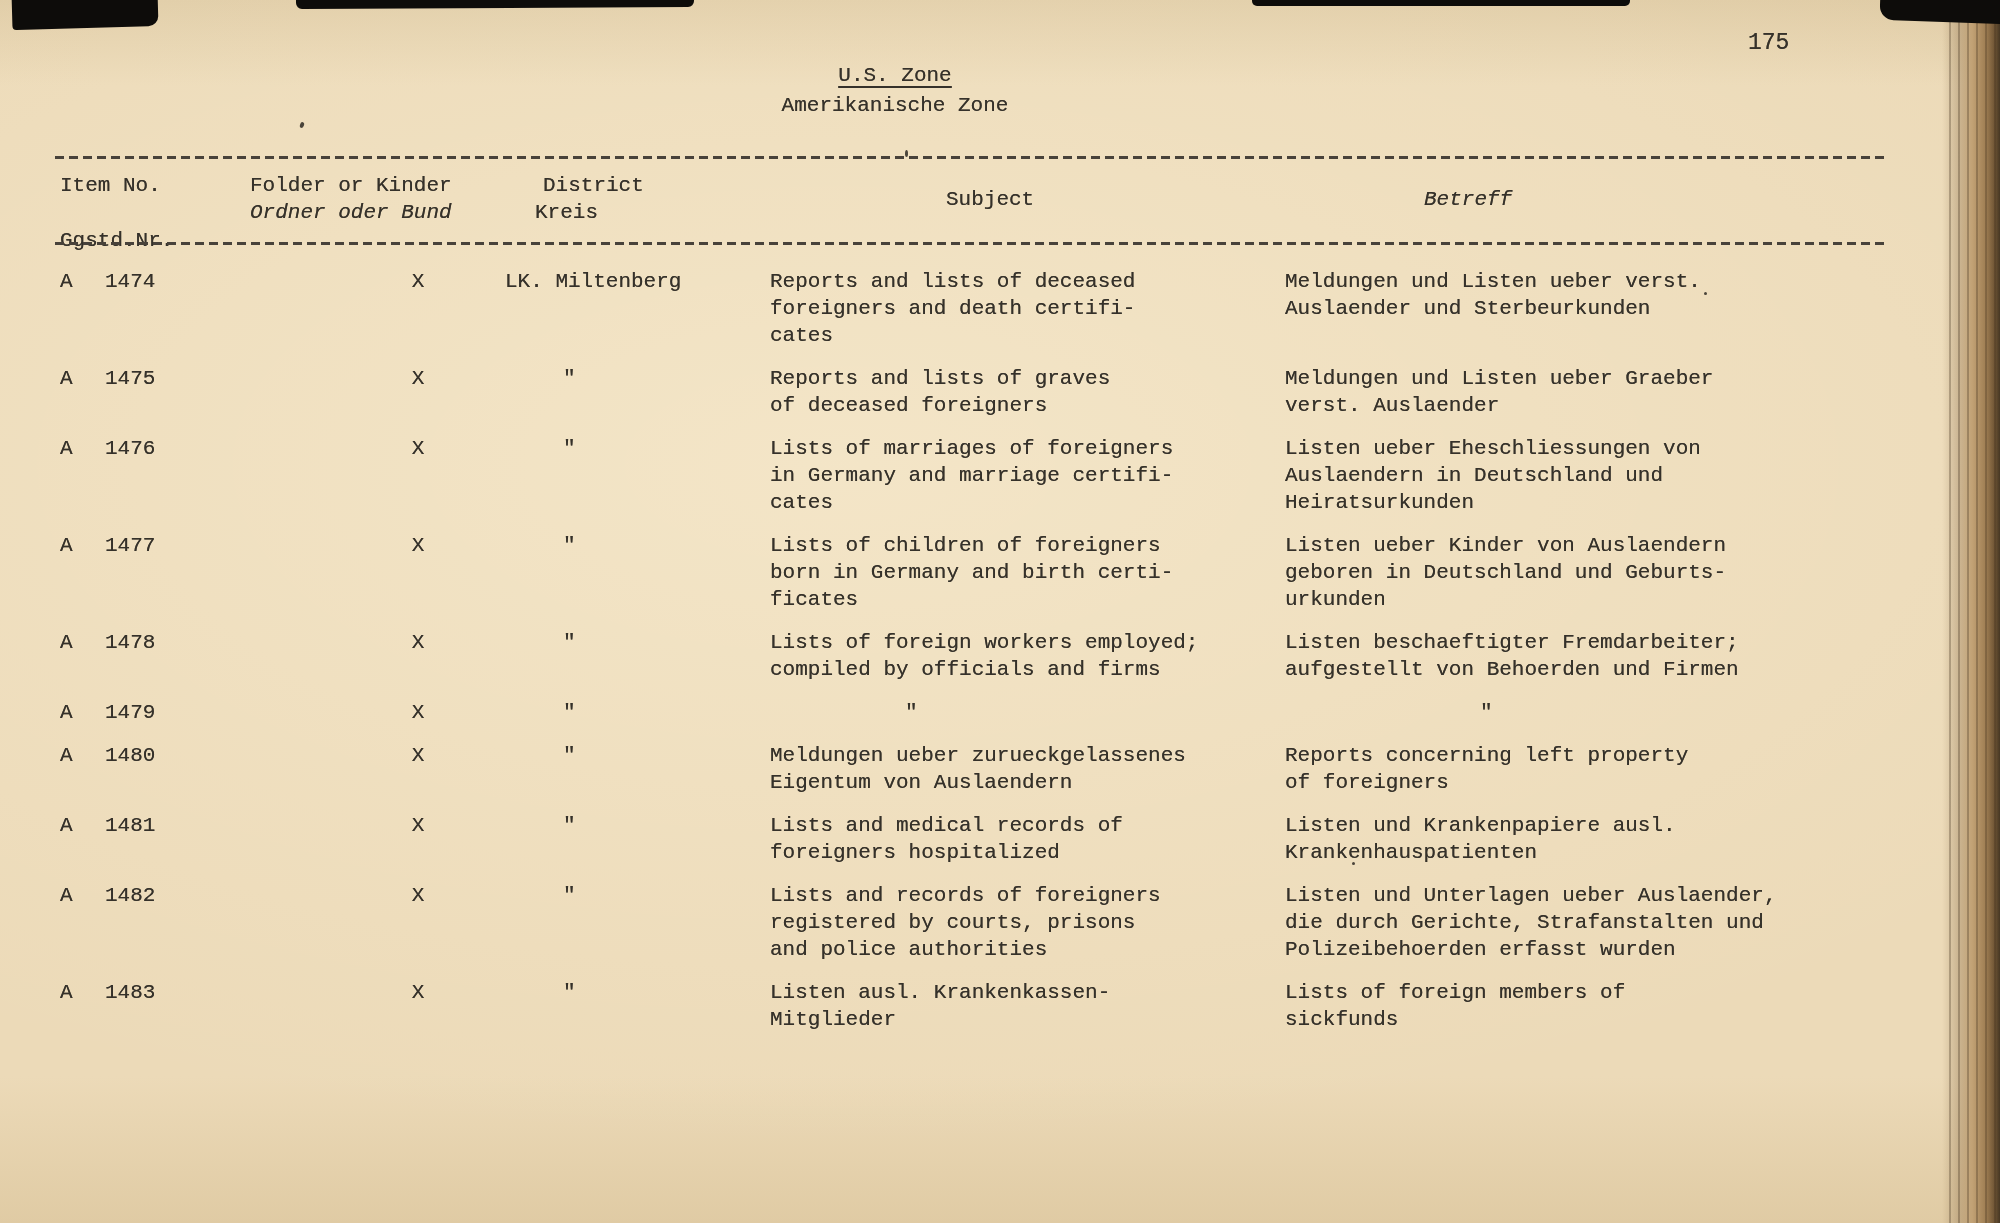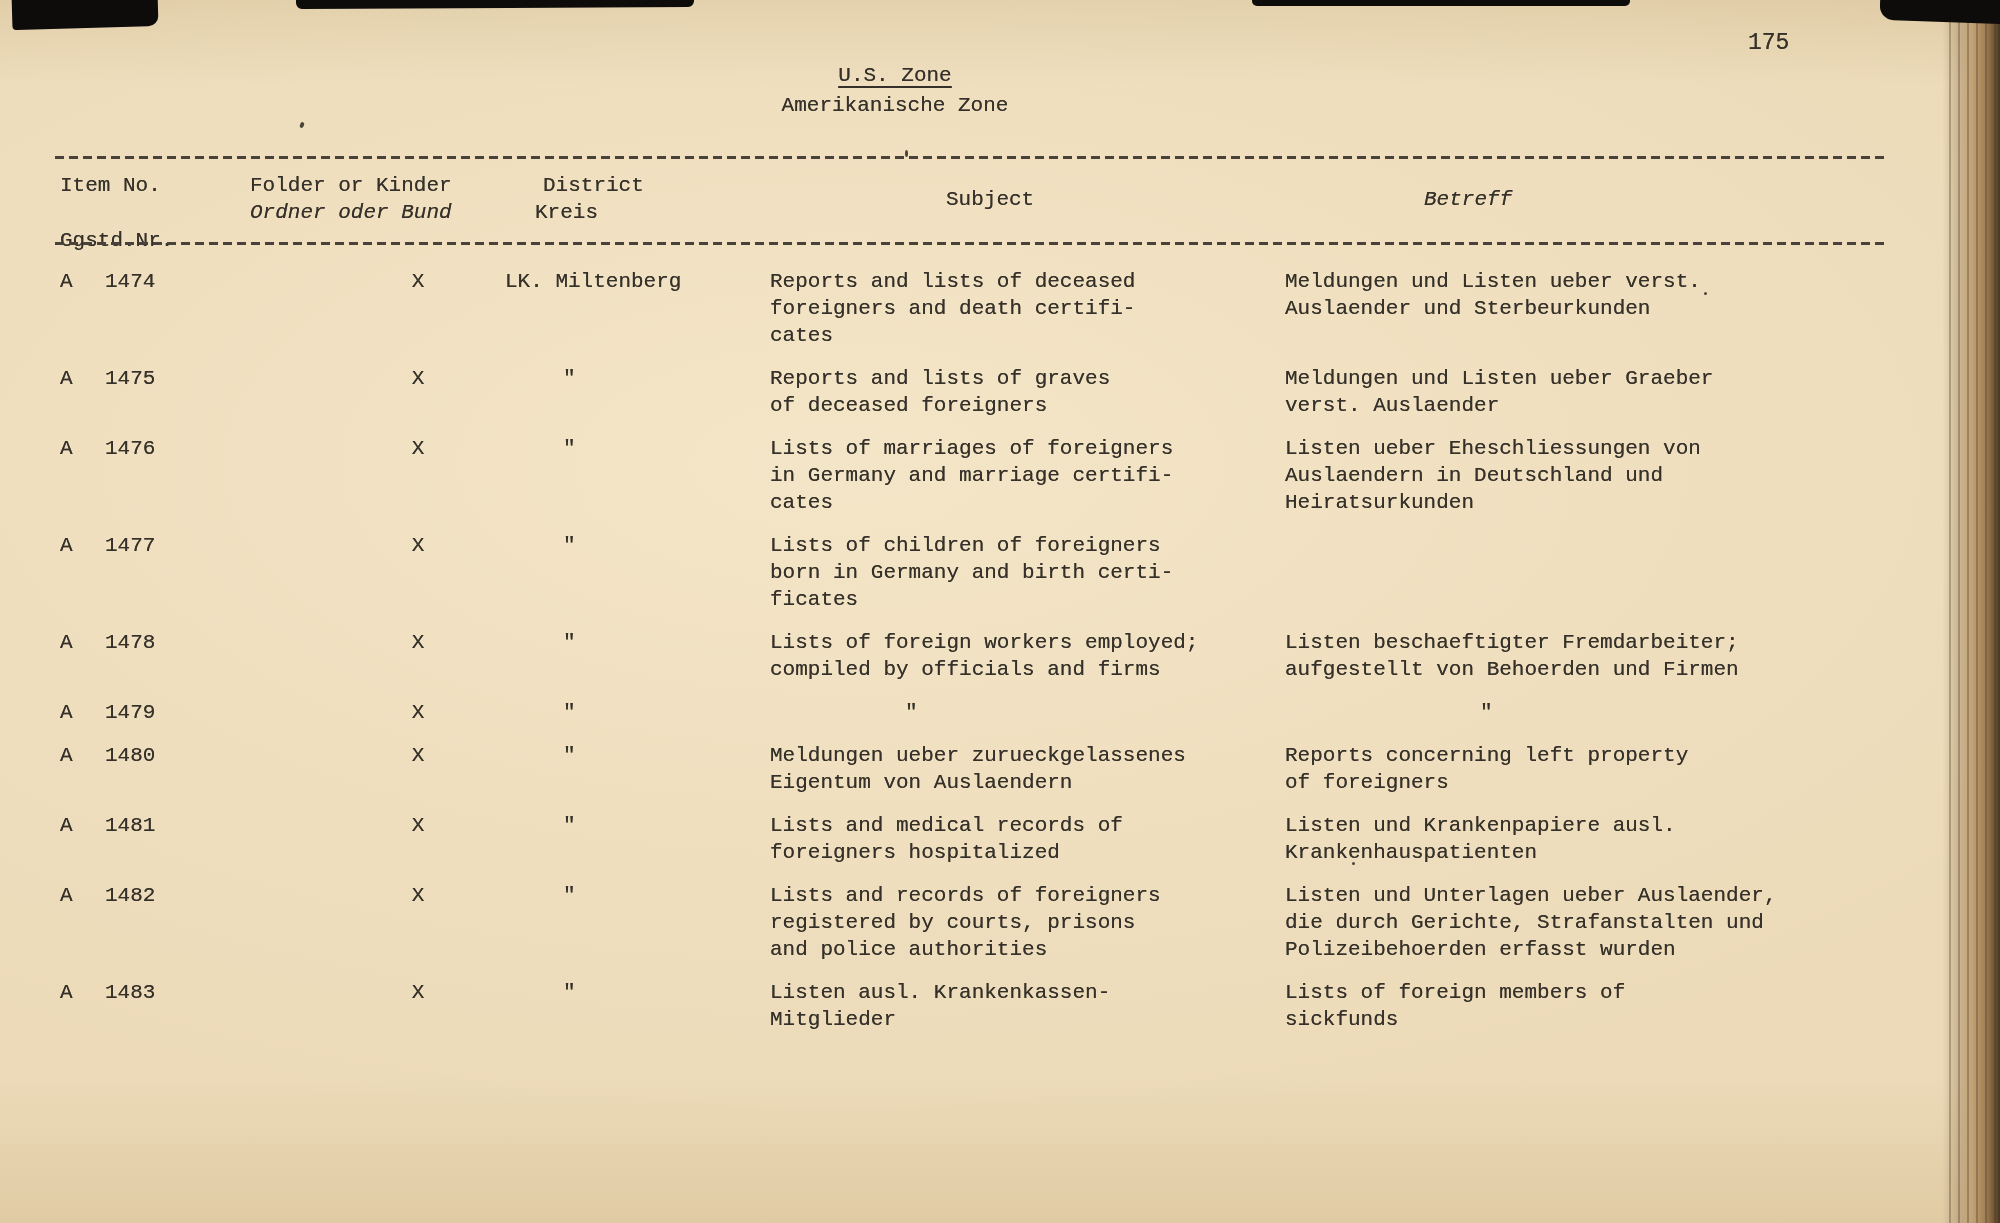--- a/index.html
+++ b/index.html
@@ -139,20 +139,23 @@
 Heiratsurkunden</div>
   </div>
 
   <div class="row">
     <div class="c c-item"><span class="prefix">A</span><span class="num">1477</span></div>
     <div class="c c-folder">X</div>
     <div class="c c-district ditto">"</div>
     <div class="c c-subject">Lists of children of foreigners
 born in Germany and birth certi-
 ficates</div>
+    <div class="c c-betreff">Listen ueber Kinder von Auslaendern
+geboren in Deutschland und Geburts-
+urkunden</div>
   </div>
 
   <div class="row">
     <div class="c c-item"><span class="prefix">A</span><span class="num">1478</span></div>
     <div class="c c-folder">X</div>
     <div class="c c-district ditto">"</div>
     <div class="c c-subject">Lists of foreign workers employed;
 compiled by officials and firms</div>
     <div class="c c-betreff">Listen beschaeftigter Fremdarbeiter;
 aufgestellt von Behoerden und Firmen</div>

